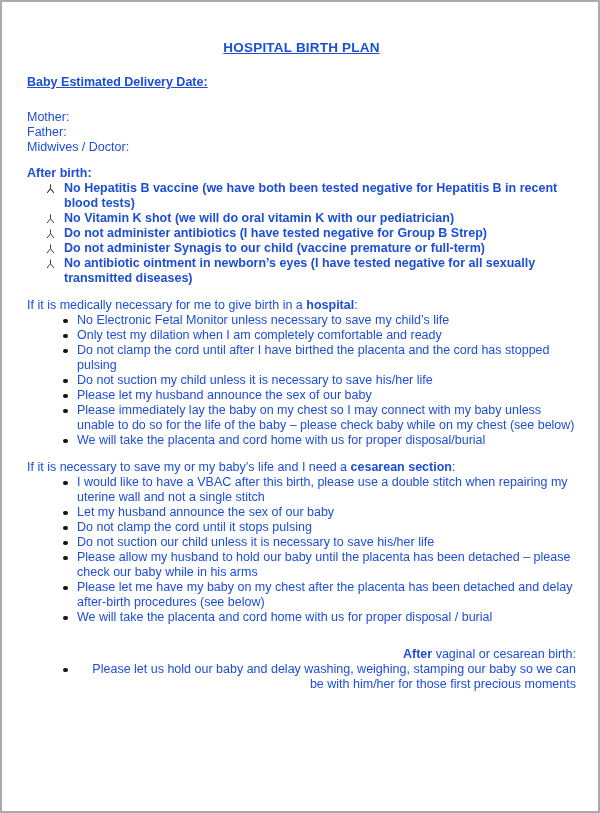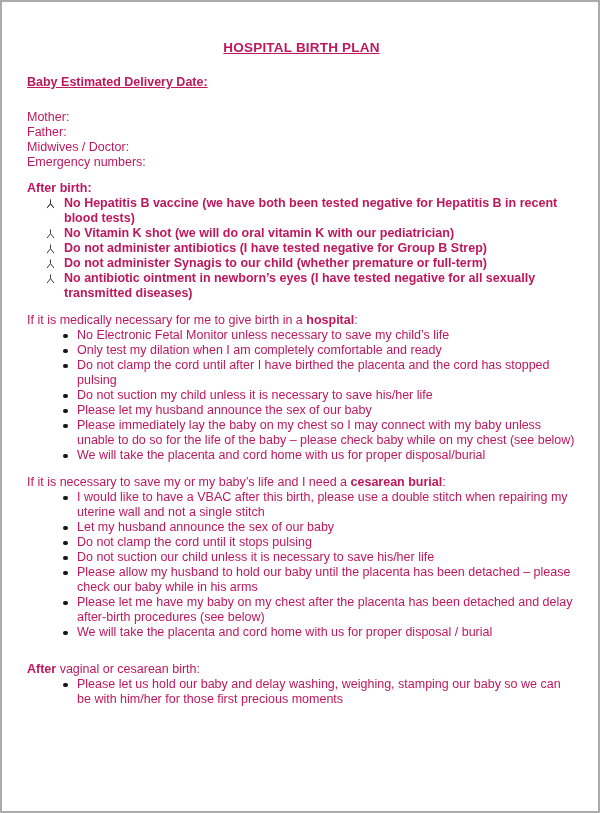--- a/index.html
+++ b/index.html
@@ -6,38 +6,38 @@
   .page {
     position:relative;
     width:600px; height:813px;
     box-sizing:border-box;
     border:2px solid #ababab;
     background:#ffffff;
     padding:38px 22px 0 25px;
     font-family:"Liberation Sans","DejaVu Sans",sans-serif;
     font-size:12.5px;
     line-height:15px;
-    color:#be185d;
+    color:#1d4ed8;
     overflow:hidden;
   }
   .title {
     margin:0 0 20px 0;
     font-size:13.5px;
     font-weight:700;
     text-align:center;
     text-decoration:underline;
     letter-spacing:0.2px;
   }
   p { margin:0; }
   .delivery { font-weight:700; margin:0 0 20px 0;text-decoration:underline; }
   .fields { margin:0 0 0 0; }
   .sec1 { margin-top:11px; }
   .sec2 { margin-top:12px; }
   .sec3 { margin-top:12px; }
-  .sec4 { margin-top:22px; }
+  .sec4 { margin-top:22px;text-align:right; }
   .heading strong { font-weight:700; }
   ul.list { list-style:none; margin:0; padding:0; }
   .li { position:relative; padding-left:50px; }
   .li .dot {
     position:absolute; left:36px; top:5.5px;
     width:4.5px; height:4.5px;
     background:#161616; border-radius:50%;
   }
   .tri-list .li { padding-left:37px; }
   .tri-list .blt { position:absolute; left:19px; top:2px; }
@@ -49,62 +49,61 @@
 <div class="page">
 
   <h1 class="title">HOSPITAL BIRTH PLAN</h1>
 
   <p class="delivery">Baby Estimated Delivery Date:</p>
 
   <div class="fields">
     <p>Mother:</p>
     <p>Father:</p>
     <p>Midwives / Doctor:</p>
-    <p>Emergency numbers:</p>
   </div>
 
   <section class="sec1">
     <p class="heading"><span></span><strong>After birth:</strong><span></span></p>
     <ul class="list tri-list bold-list">
       <li class="li"><span class="blt"><svg width="9" height="10" viewBox="0 0 10 11">
               <path d="M5 0.5 L5 5 M5 5 L1.2 10 M5 5 L8.8 10" stroke="#3d3d3d" stroke-width="1.1" fill="none"></path>
             </svg></span></li>
       <li class="li"><span class="blt"><svg width="9" height="10" viewBox="0 0 10 11">
               <path d="M5 0.5 L5 5 M5 5 L1.2 10 M5 5 L8.8 10" stroke="#3d3d3d" stroke-width="1.1" fill="none"></path>
             </svg></span><span class="txt">No Hepatitis B vaccine (we have both been tested negative for Hepatitis B in recent blood tests)</span></li>
       <li class="li"><span class="blt"><svg width="9" height="10" viewBox="0 0 10 11">
               <path d="M5 0.5 L5 5 M5 5 L1.2 10 M5 5 L8.8 10" stroke="#3d3d3d" stroke-width="1.1" fill="none"></path>
             </svg></span><span class="txt">No Vitamin K shot (we will do oral vitamin K with our pediatrician)</span></li>
       <li class="li"><span class="blt"><svg width="9" height="10" viewBox="0 0 10 11">
               <path d="M5 0.5 L5 5 M5 5 L1.2 10 M5 5 L8.8 10" stroke="#3d3d3d" stroke-width="1.1" fill="none"></path>
             </svg></span><span class="txt">Do not administer antibiotics (I have tested negative for Group B Strep)</span></li>
       <li class="li"><span class="blt"><svg width="9" height="10" viewBox="0 0 10 11">
               <path d="M5 0.5 L5 5 M5 5 L1.2 10 M5 5 L8.8 10" stroke="#3d3d3d" stroke-width="1.1" fill="none"></path>
-            </svg></span><span class="txt">Do not administer Synagis to our child (whether premature or full-term)</span></li>
+            </svg></span><span class="txt">Do not administer Synagis to our child (vaccine premature or full-term)</span></li>
       <li class="li"><span class="blt"><svg width="9" height="10" viewBox="0 0 10 11">
               <path d="M5 0.5 L5 5 M5 5 L1.2 10 M5 5 L8.8 10" stroke="#3d3d3d" stroke-width="1.1" fill="none"></path>
             </svg></span><span class="txt">No antibiotic ointment in newborn’s eyes (I have tested negative for all sexually transmitted diseases)</span></li>
     </ul>
   </section>
 
   <section class="sec2">
     <p class="heading"><span>If it is medically necessary for me to give birth in a </span><strong>hospital</strong><span>:</span></p>
     <ul class="list">
       <li class="li"><span class="dot"></span><span class="txt">No Electronic Fetal Monitor unless necessary to save my child’s life</span></li>
       <li class="li"><span class="dot"></span><span class="txt">Only test my dilation when I am completely comfortable and ready</span></li>
       <li class="li"><span class="dot"></span><span class="txt">Do not clamp the cord until after I have birthed the placenta and the cord has stopped pulsing</span></li>
       <li class="li"><span class="dot"></span><span class="txt">Do not suction my child unless it is necessary to save his/her life</span></li>
       <li class="li"><span class="dot"></span><span class="txt">Please let my husband announce the sex of our baby</span></li>
       <li class="li"><span class="dot"></span><span class="txt">Please immediately lay the baby on my chest so I may connect with my baby unless unable to do so for the life of the baby – please check baby while on my chest (see below)</span></li>
       <li class="li"><span class="dot"></span><span class="txt">We will take the placenta and cord home with us for proper disposal/burial</span></li>
     </ul>
   </section>
 
   <section class="sec3">
-    <p class="heading"><span>If it is necessary to save my or my baby’s life and I need a </span><strong>cesarean burial</strong><span>:</span></p>
+    <p class="heading"><span>If it is necessary to save my or my baby’s life and I need a </span><strong>cesarean section</strong><span>:</span></p>
     <ul class="list">
       <li class="li"><span class="dot"></span><span class="txt">I would like to have a VBAC after this birth, please use a double stitch when repairing my uterine wall and not a single stitch</span></li>
       <li class="li"><span class="dot"></span><span class="txt">Let my husband announce the sex of our baby</span></li>
       <li class="li"><span class="dot"></span><span class="txt">Do not clamp the cord until it stops pulsing</span></li>
       <li class="li"><span class="dot"></span><span class="txt">Do not suction our child unless it is necessary to save his/her life</span></li>
       <li class="li"><span class="dot"></span><span class="txt">Please allow my husband to hold our baby until the placenta has been detached – please check our baby while in his arms</span></li>
       <li class="li"><span class="dot"></span><span class="txt">Please let me have my baby on my chest after the placenta has been detached and delay after-birth procedures (see below)</span></li>
       <li class="li"><span class="dot"></span><span class="txt">We will take the placenta and cord home with us for proper disposal / burial</span></li>
     </ul>
   </section>

